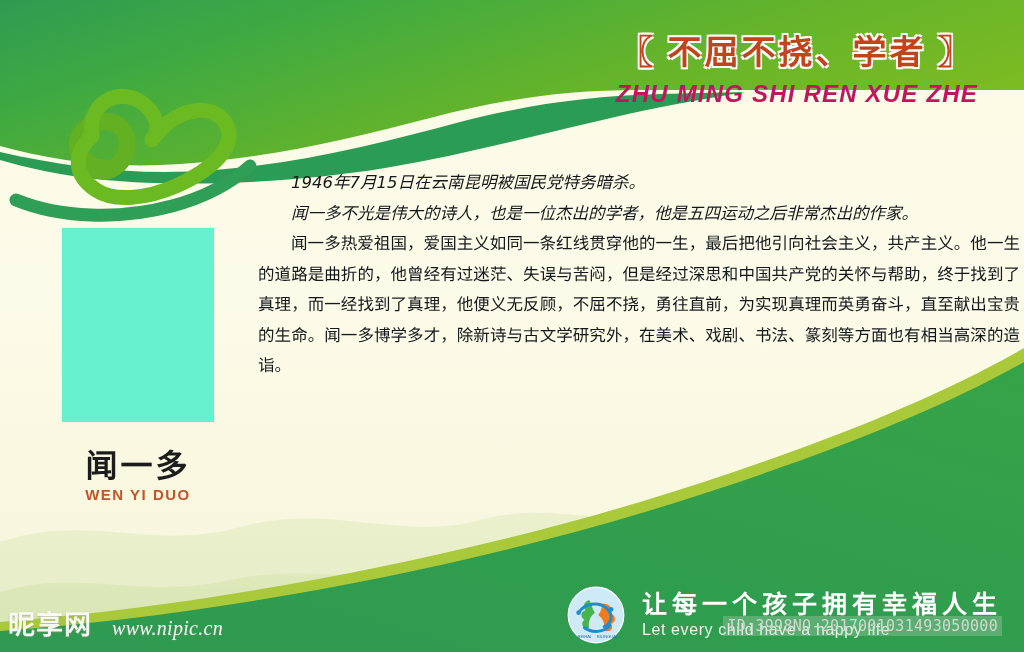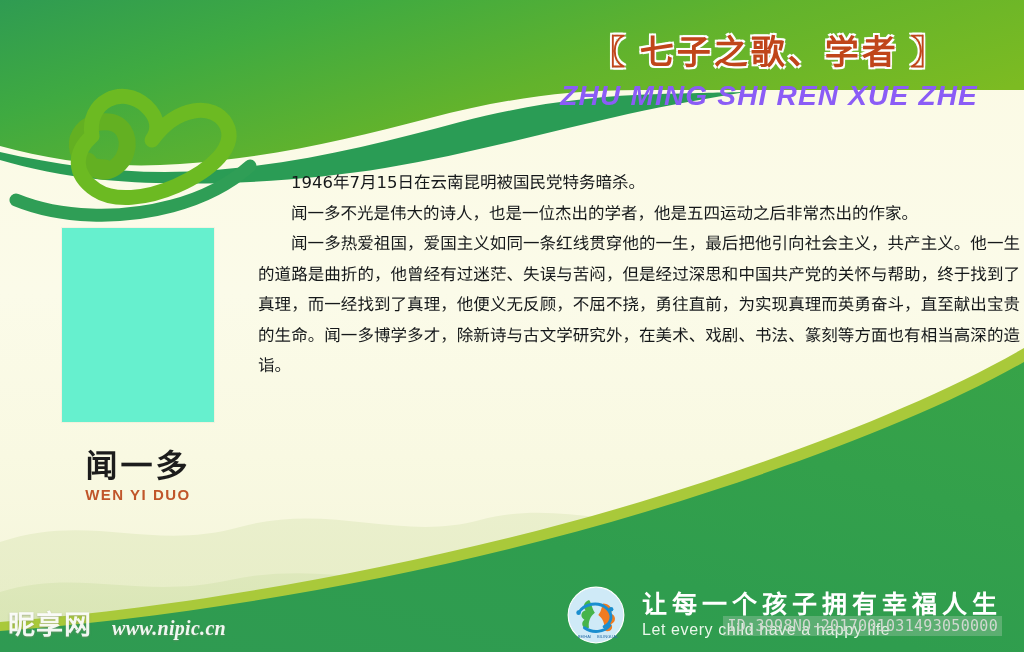--- a/index.html
+++ b/index.html
@@ -67,23 +67,23 @@
     text-shadow:
       -1.6px -1.6px 0 #fff, 1.6px -1.6px 0 #fff,
       -1.6px  1.6px 0 #fff, 1.6px  1.6px 0 #fff,
       0 0 3px #fff;
     white-space:nowrap;
     line-height:1.1;
   }
   .title-pinyin{
     margin-top:9px;
     font-family:"Liberation Sans",sans-serif;
-    font-size:28px;font-weight:bold;font-style:italic;
+    font-size:24px;font-weight:bold;font-style:italic;
     letter-spacing:1.2px;
-    color:#8b5cf6;
+    color:#be185d;
     white-space:nowrap;
   }
 
   
   .portrait-col{
     position:absolute;left:62px;top:228px;width:152px;
     z-index:6;text-align:center;
   }
   .portrait-frame{
     width:152px;height:194px;
@@ -111,21 +111,21 @@
     font-size:16.5px;
     line-height:30.5px;
   }
   .body-text p{
     margin:0;
     text-align:justify;
     text-align-last:left;
     text-indent:2em;
     text-justify:inter-character;
   }
-  .body-text p.nofill{ text-align:left; }
+  .body-text p.nofill{ text-align:left;font-style:italic; }
 
   
   .slogan-row{
     position:absolute;right:22px;bottom:8px;
     display:flex;align-items:center;gap:17px;
     z-index:9;
   }
   .logo-badge{width:58px;height:58px;flex:0 0 58px;position:relative;}
   .logo-badge svg{display:block;width:100%;height:100%;}
   .slogan-txt{ text-align:left; }
@@ -161,21 +161,21 @@
     display:flex;align-items:flex-end;gap:20px;
   }
   .nipic-cn{
     font-family:"Liberation Serif","DejaVu Serif",serif;
     font-size:27px;font-weight:bold;letter-spacing:1px;
     color:rgba(255,255,255,.92);
     text-shadow:0 1px 2px rgba(130,140,110,.55);
   }
   .nipic-url{
     font-family:"Liberation Serif","DejaVu Serif",serif;
-    font-style:italic;font-weight:bold;
+    font-style:italic;font-weight:normal;
     font-size:20px;letter-spacing:.3px;
     color:rgba(255,255,255,.92);
     text-shadow:0 1px 2px rgba(130,140,110,.55);
     padding-bottom:2px;
   }
 </style>
 </head>
 <body>
 
 <div id="poster">
@@ -254,21 +254,21 @@
                  C121,130 98,140 88,121"></path>
       </g>
       <path d="M92,96 C86,62 122,44 146,66 C160,79 158,92 152,100
                C176,66 214,62 226,84 C238,106 212,130 176,146
                C146,159 114,162 96,150 C72,134 74,112 92,96 Z" fill="none" stroke="#6cba22" stroke-width="15" stroke-linejoin="round"></path>
       <path d="M16,160 C60,178 120,180 172,166 C206,157 232,142 250,126" fill="none" stroke="#2f9e56" stroke-width="13" stroke-linecap="round"></path>
     </svg>
   </div>
 
   <div class="title-wrap">
-    <div class="title-cn">〖 七子之歌、学者 〗</div>
+    <div class="title-cn">〖 不屈不挠、学者 〗</div>
     <div class="title-pinyin">ZHU MING SHI REN XUE ZHE</div>
   </div>
 
   <div class="portrait-col">
     <div class="portrait-frame"></div>
     <div class="name-cn">闻一多</div>
     <div class="name-py">WEN YI DUO</div>
   </div>
 
   <div class="body-text">

